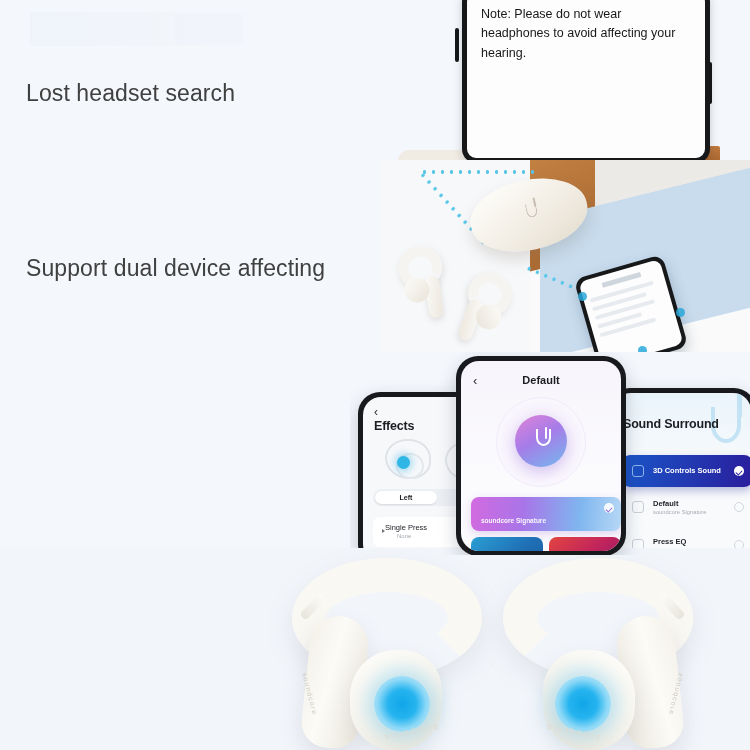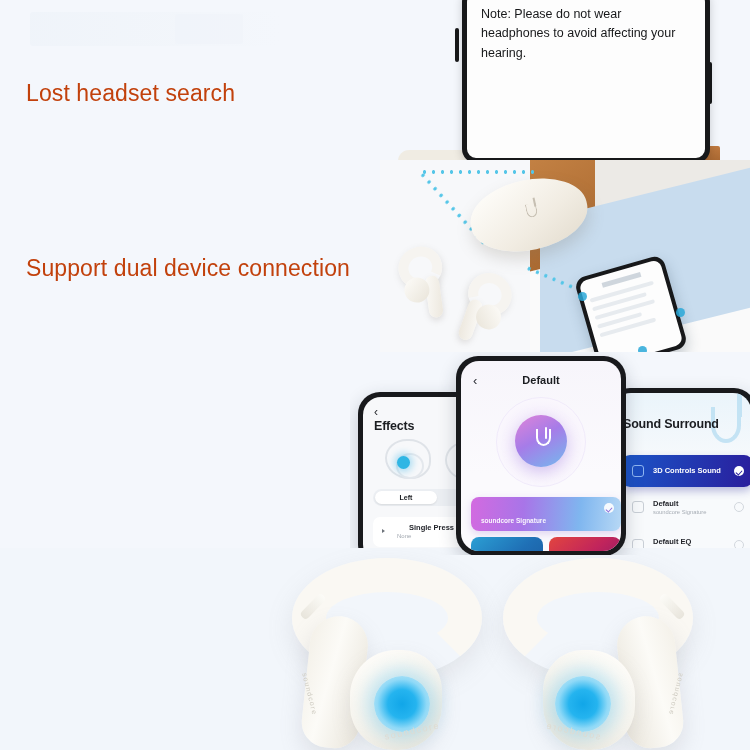--- a/index.html
+++ b/index.html
@@ -14,21 +14,21 @@
   .page { position:relative; width:750px; height:750px; background:#f4f7fc; }
 
   
   .ghost-band { position:absolute; left:30px; top:12px; width:250px; height:34px;
       background:linear-gradient(90deg,#eef3f9 0%,#f1f5fa 55%,#f4f7fc 100%);
       border-radius:3px; opacity:.75; }
   .ghost-band2 { position:absolute; left:175px; top:14px; width:68px; height:30px;
       background:#eff3f9; border-radius:3px; opacity:.7; }
 
   
-  .headline { position:absolute; color:#c2410c; font-size:23px; letter-spacing:.1px;
+  .headline { position:absolute; color:#404040; font-size:23px; letter-spacing:.1px;
       font-weight:400; white-space:nowrap; }
   .h1 { left:26px; top:80px; }
   .h2 { left:26px; top:255px; }
   .h3 { left:48px; top:425px; }
   .h4 { left:48px; top:620px; }
 
   
   .row1 { position:absolute; left:462px; top:-12px; width:248px; height:175px; }
   .r1-phone { position:absolute; inset:0; background:#fdfdfd; border-radius:14px;
       border:5px solid #17181a; box-shadow:0 2px 10px rgba(0,0,0,.18); overflow:hidden; }
@@ -122,22 +122,22 @@
   .touch-dot { position:absolute; width:13px; height:13px; border-radius:50%;
       background:#2fb6e4; box-shadow:0 0 7px 3px rgba(60,180,230,.4); }
   .pL-seg { position:absolute; left:10px; top:92px; width:128px; height:17px;
       background:#eceff3; border-radius:9px; display:flex; padding:2px; }
   .pL-seg span { flex:1; text-align:center; font-size:7px; line-height:13px;
       color:#8a9099; }
   .pL-seg span.on { background:#fff; border-radius:8px; color:#1b1d21;
       font-weight:700; box-shadow:0 1px 2px rgba(0,0,0,.09); }
   .pL-row { position:absolute; left:10px; top:120px; width:128px; height:30px;
       background:#fff; border-radius:7px; }
-  .pL-row b { position:absolute; left:36px; top:6px; font-size:7.5px;
-      color:#22242a; font-weight:700; }
+  .pL-row b { position:absolute; left:12px; top:6px; font-size:7.5px;
+      color:#22242a; font-weight:400; }
   .pL-row i { position:absolute; left:24px; top:16px; font-size:6px;
       color:#a2a8b0; font-style:normal; }
   .pL-row u { position:absolute; left:9px; top:12px; width:0; height:0;
       border-left:3.5px solid #6d737b; border-top:2.5px solid transparent;
       border-bottom:2.5px solid transparent; }
   
   .pR { left:258px; top:36px; width:148px; height:178px; }
   .pR .p-screen { background:linear-gradient(180deg,#eaf4fb 0%,#f8fafc 45%); }
   .pR-title { position:absolute; left:10px; top:24px; font-size:12.5px;
       font-weight:700; color:#1b1d21; letter-spacing:-.2px; }
@@ -250,21 +250,21 @@
   <div class="r1-cream"></div>
   <div class="r1-desk"></div>
 
   <div class="row1">
     <div class="r1-phone">
       <div class="r1-note">Note: Please do not wear headphones to avoid affecting your hearing.</div>
 
     </div>
   </div>
 
-  <div class="headline h2">Support dual device connection</div>
+  <div class="headline h2">Support dual device affecting</div>
 
   <div class="row2">
     <div class="r2-bg"></div>
     <div class="r2-table"></div>
     <div class="r2-mat"></div>
     <div class="r2-blue"></div>
     <div class="r2-white"></div>
 
     <div class="dots d2"></div>
     <div class="dots d1"></div>
@@ -337,21 +337,21 @@
 
         <div class="pR-item i1">
           <div class="ic"></div>
           <b>Default</b>
           <i>soundcore Signature</i>
           <div class="ring"></div>
         </div>
 
         <div class="pR-item i2">
           <div class="ic"></div>
-          <b>Default EQ</b>
+          <b>Press EQ</b>
           <div class="ring"></div>
         </div>
       </div>
     </div>
 
     <div class="p-shell pC">
       <div class="p-screen">
         <div class="pC-back">‹</div>
         <div class="pC-title">Default</div>
         <div class="pC-halo"></div>

